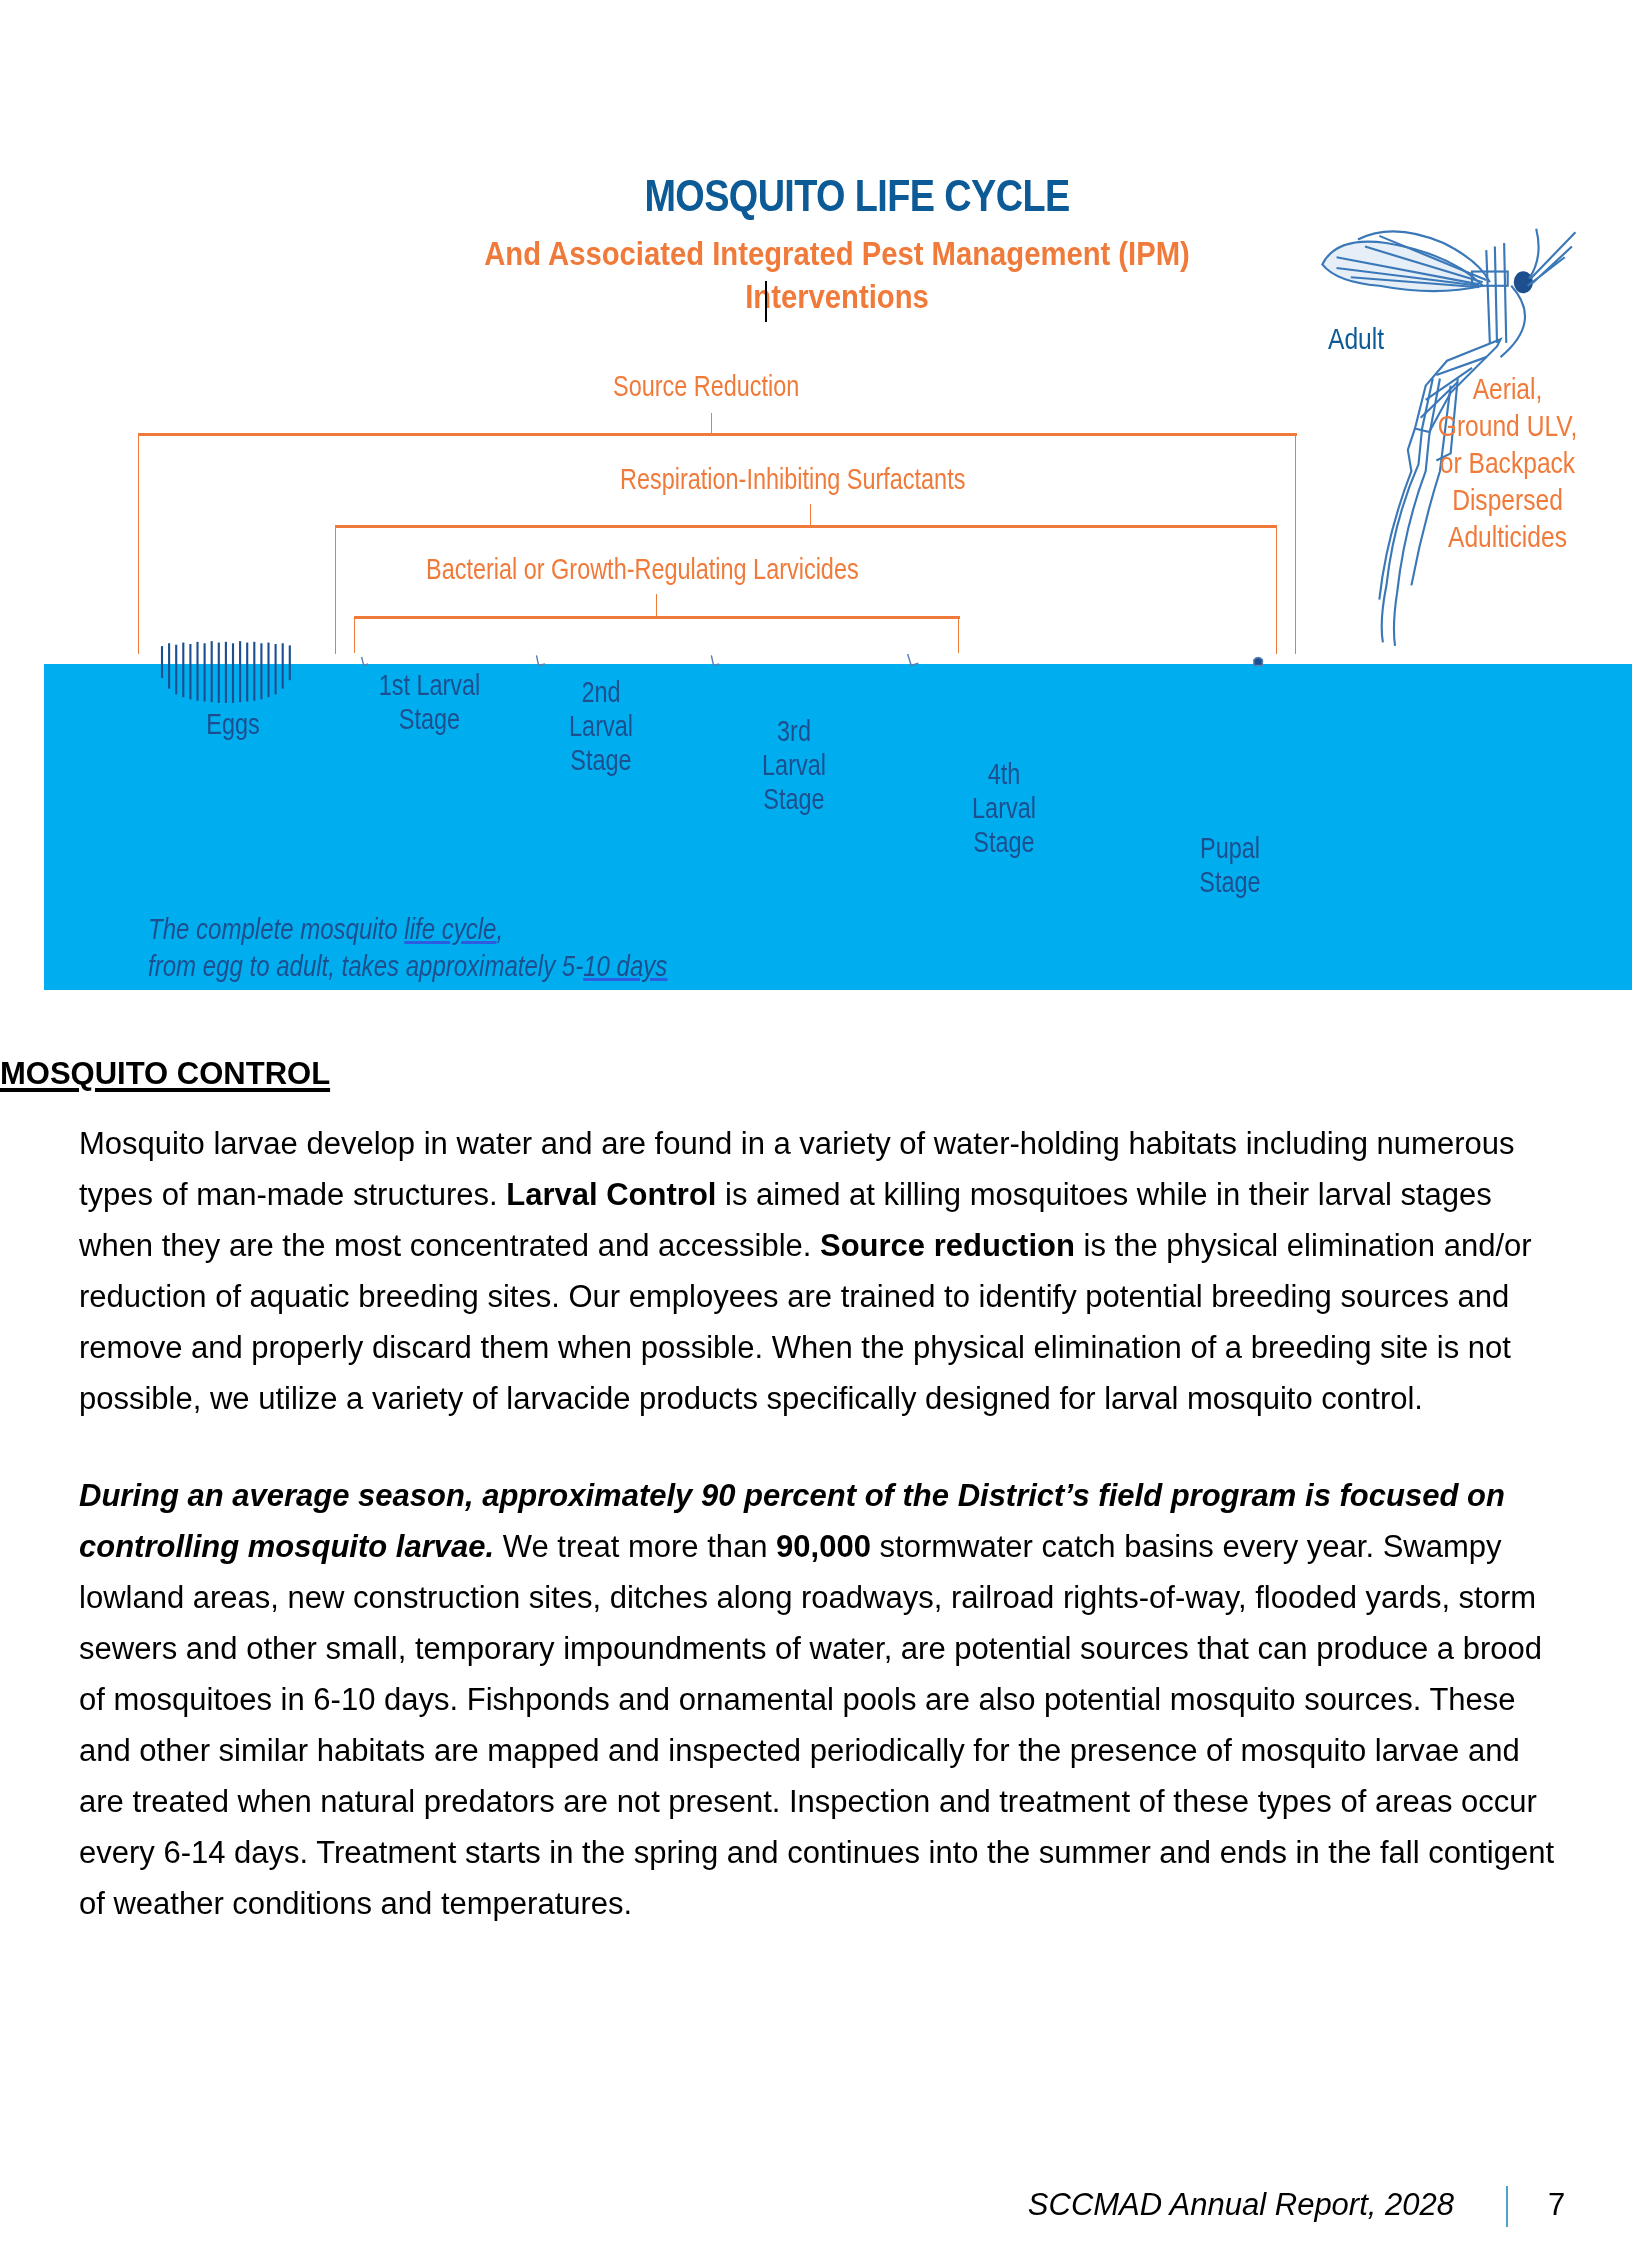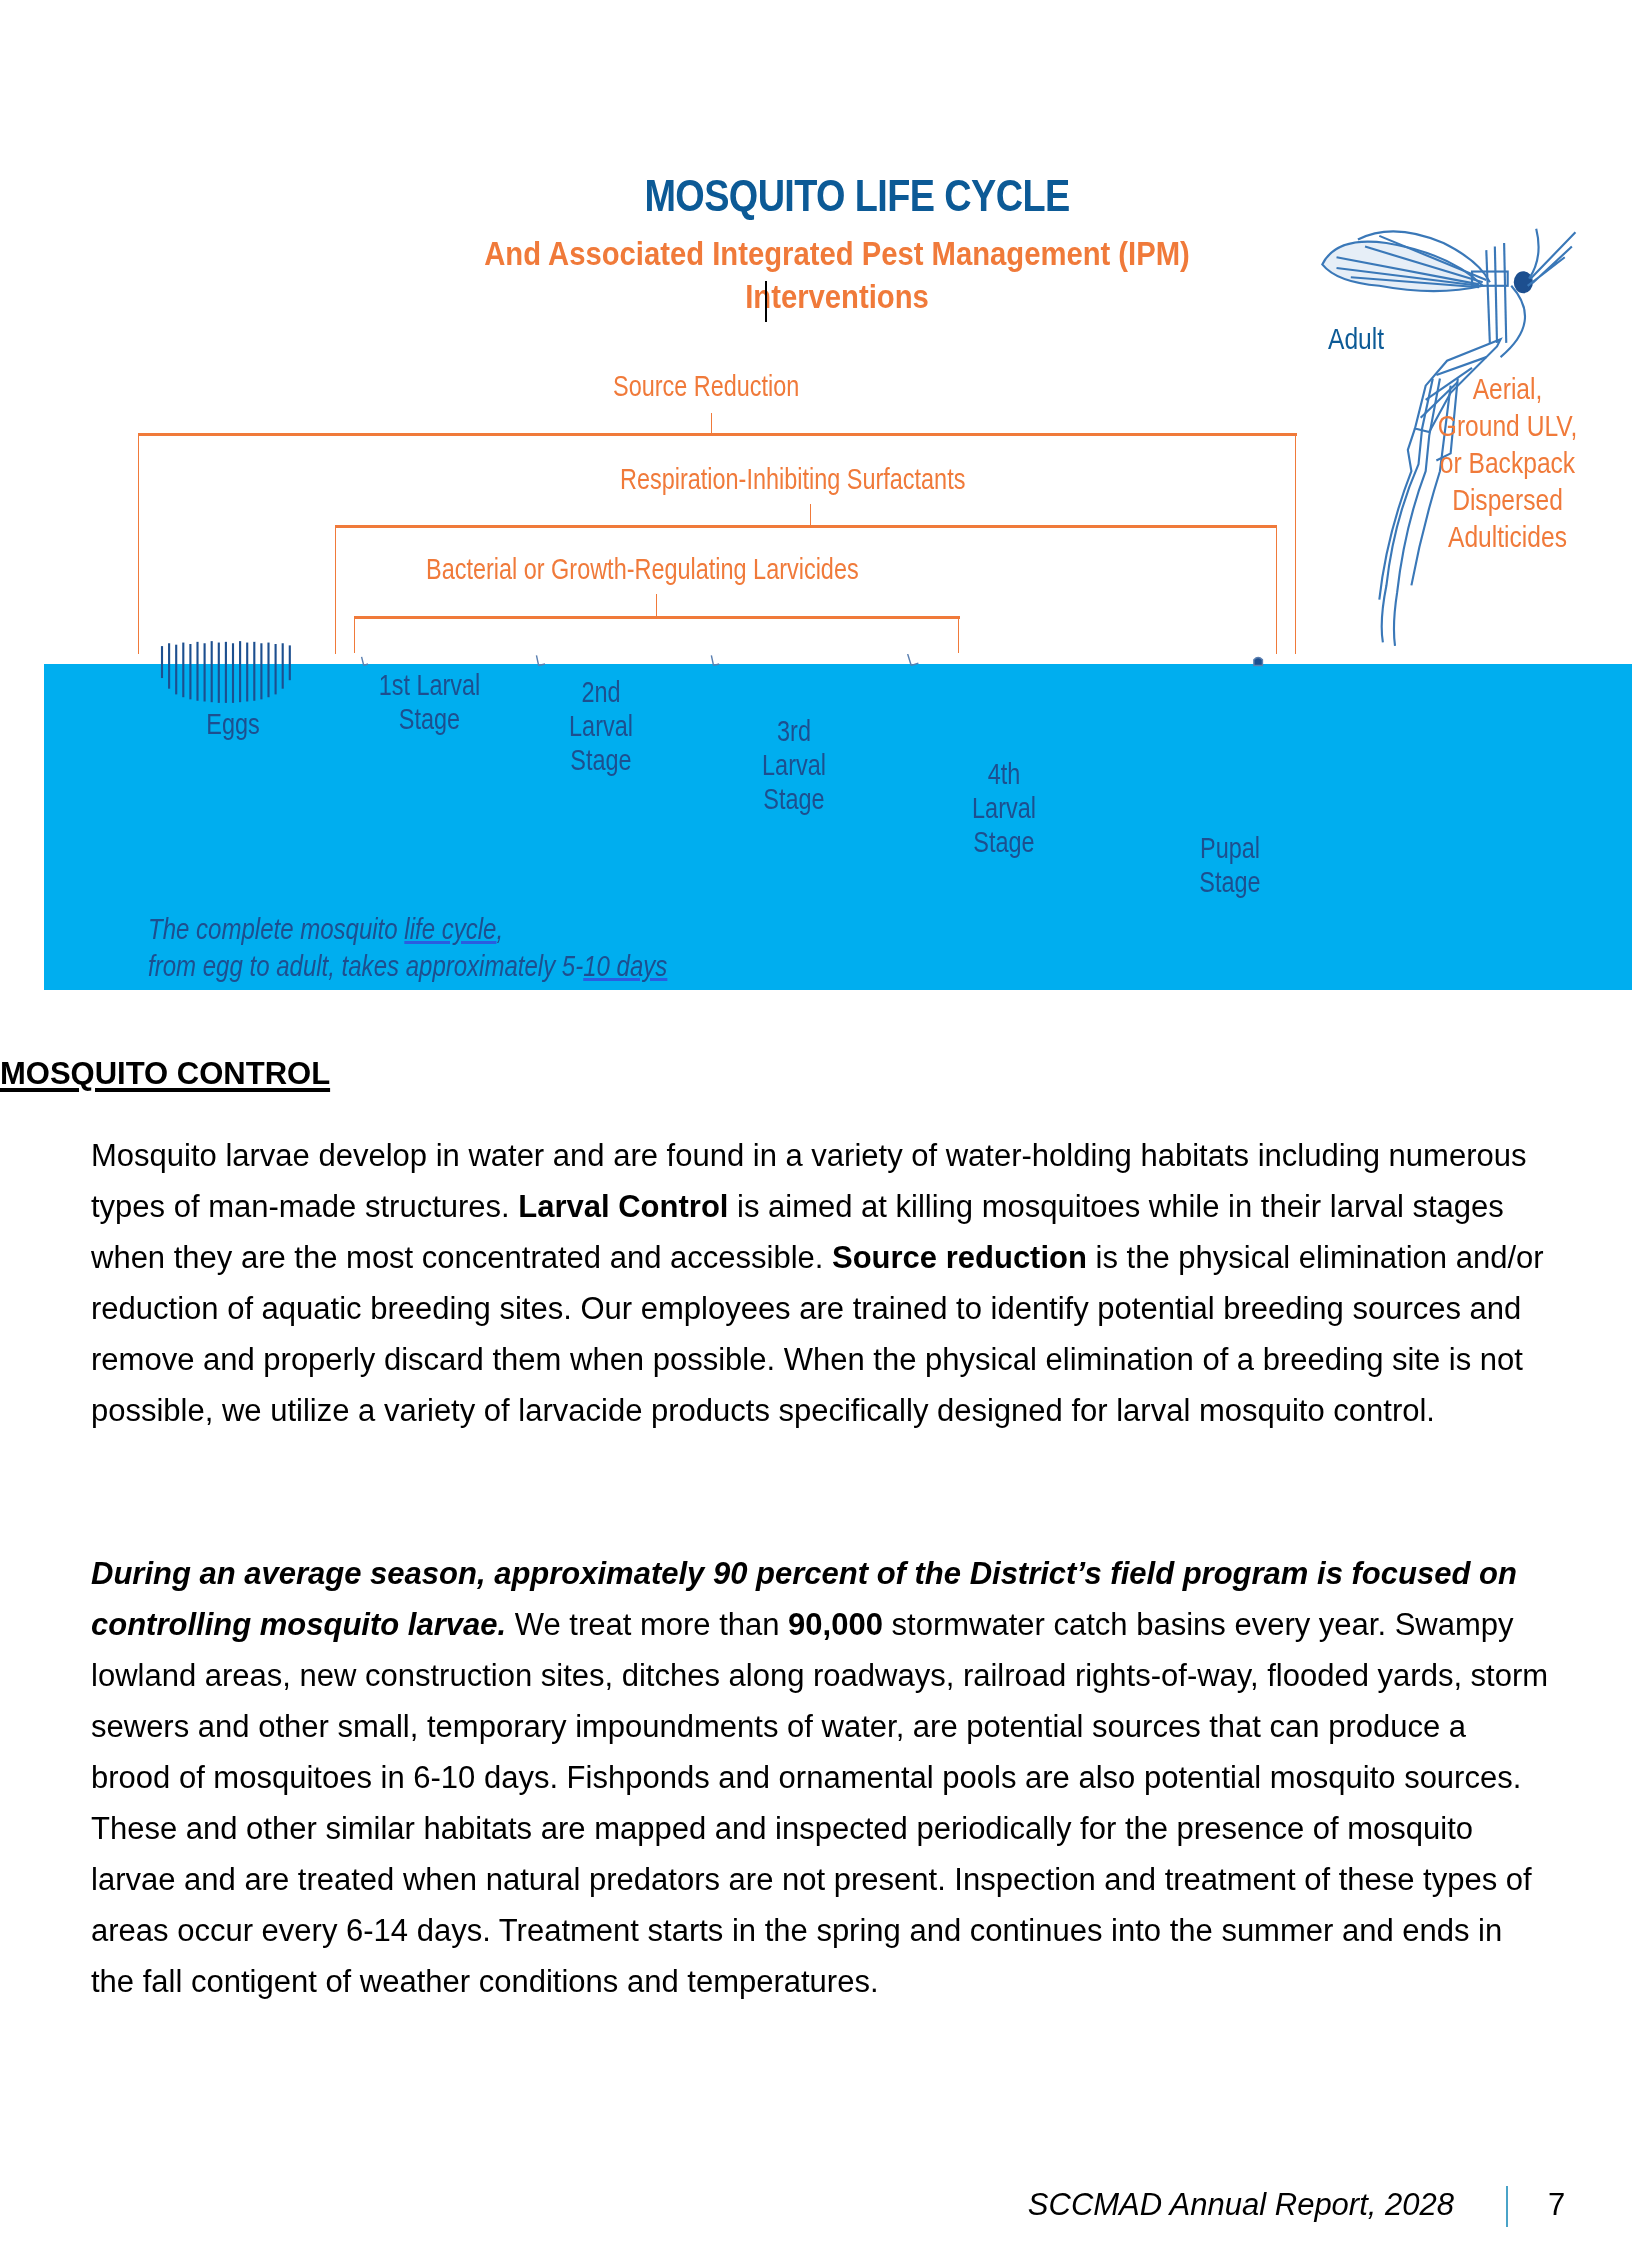--- a/index.html
+++ b/index.html
@@ -22,21 +22,21 @@
   .caption { position: absolute; left: 104px; font-size: 28.6px; color: #1d4f8f; font-style: italic; white-space: nowrap; transform: scaleX(0.84); transform-origin: left top; }
   .caption u { text-decoration-color: #2a5de0; text-decoration-thickness: 2.9px; }
 
   .adult-label { position: absolute; left: 1284px; top: 323px; font-size: 28.6px; color: #0c5a96; transform: scaleX(0.86); transform-origin: left top; }
   .adulticide { position: absolute; left: 1378px; top: 371px; width: 171px; font-size: 28.6px; color: #f07a3a; text-align: center; line-height: 37px; transform: scaleX(0.86); transform-origin: center top; }
 
   
   #section-heading { position: absolute; left: 0; width: 1633px; top: 1056px; font-family: "Liberation Sans", sans-serif; font-weight: bold; font-size: 31px; }
   #section-heading span { text-decoration: underline; text-decoration-thickness: 3.6px; text-underline-offset: 4.3px; }
   .para { position: absolute; left: 79px; width: 1486px; font-family: "Liberation Sans", sans-serif; font-size: 31px; line-height: 51px; color: #000; }
-  .para p { margin: 12px; }
+  .para p { margin: 0; }
 
   #footer-text { position: absolute; right: 179px; top: 2187px; font-family: "Liberation Sans", sans-serif; font-style: italic; font-size: 31px; color: #000; }
   #footer-bar { position: absolute; left: 1506px; top: 2186px; width: 2.1px; height: 41px; background: #4aa3c8; }
   #page-number { position: absolute; left: 1548px; top: 2187px; font-family: "Liberation Sans", sans-serif; font-size: 31px; color: #000; }
 </style>
 </head>
 <body>
 
 <div id="diagram">
   <div id="dg-title" class="d-title">MOSQUITO LIFE CYCLE</div>
@@ -174,20 +174,20 @@
   </div>
 </div>
 
 <div id="section-heading">
   <span>MOSQUITO CONTROL</span>
 </div>
 
 <div class="para" style="top:1118px;">
   <p id="p1"><span>Mosquito larvae develop in water and are found in a variety of water-holding habitats including numerous types of man-made structures. </span><span style="font-weight: bold;">Larval Control</span><span> is aimed at killing mosquitoes while in their larval stages when they are the most concentrated and accessible. </span><span style="font-weight: bold;">Source reduction</span><span> is the physical elimination and/or reduction of aquatic breeding sites. Our employees are trained to identify potential breeding sources and remove and properly discard them when possible. When the physical elimination of a breeding site is not possible, we utilize a variety of larvacide products specifically designed for larval mosquito control.</span></p>
 </div>
-<div class="para" style="top:1536px;">
+<div class="para" style="top:1470px;">
   <p id="p2"><span style="font-weight: bold; font-style: italic;">During an average season, approximately 90 percent of the District’s field program is focused on controlling mosquito larvae.</span><span> We treat more than </span><span style="font-weight: bold;">90,000</span><span> stormwater catch basins every year. Swampy lowland areas, new construction sites, ditches along roadways, railroad rights-of-way, flooded yards, storm sewers and other small, temporary impoundments of water, are potential sources that can produce a brood of mosquitoes in 6-10 days. Fishponds and ornamental pools are also potential mosquito sources. These and other similar habitats are mapped and inspected periodically for the presence of mosquito larvae and are treated when natural predators are not present. Inspection and treatment of these types of areas occur every 6-14 days. Treatment starts in the spring and continues into the summer and ends in the fall contigent of weather conditions and temperatures.</span></p>
 </div>
 
 <div id="footer-text">SCCMAD Annual Report, 2028</div>
 <div id="footer-bar"></div>
 <div id="page-number">7</div>
 
 
 </body></html>

